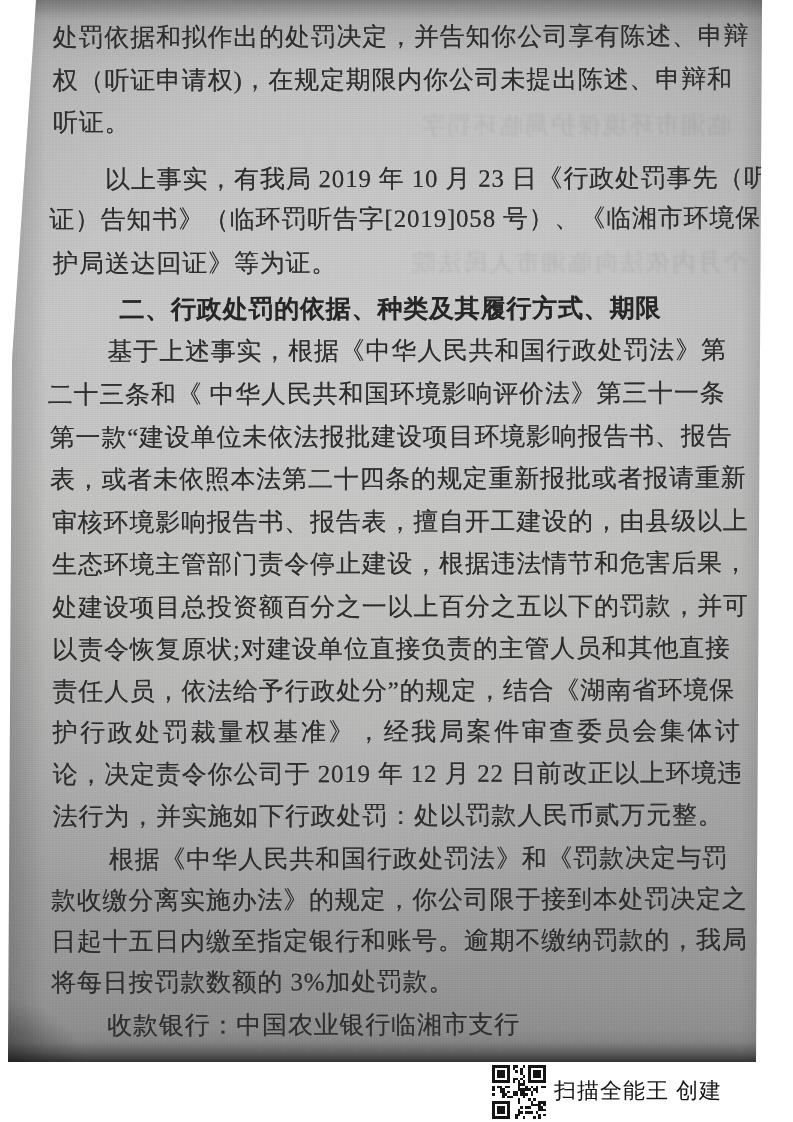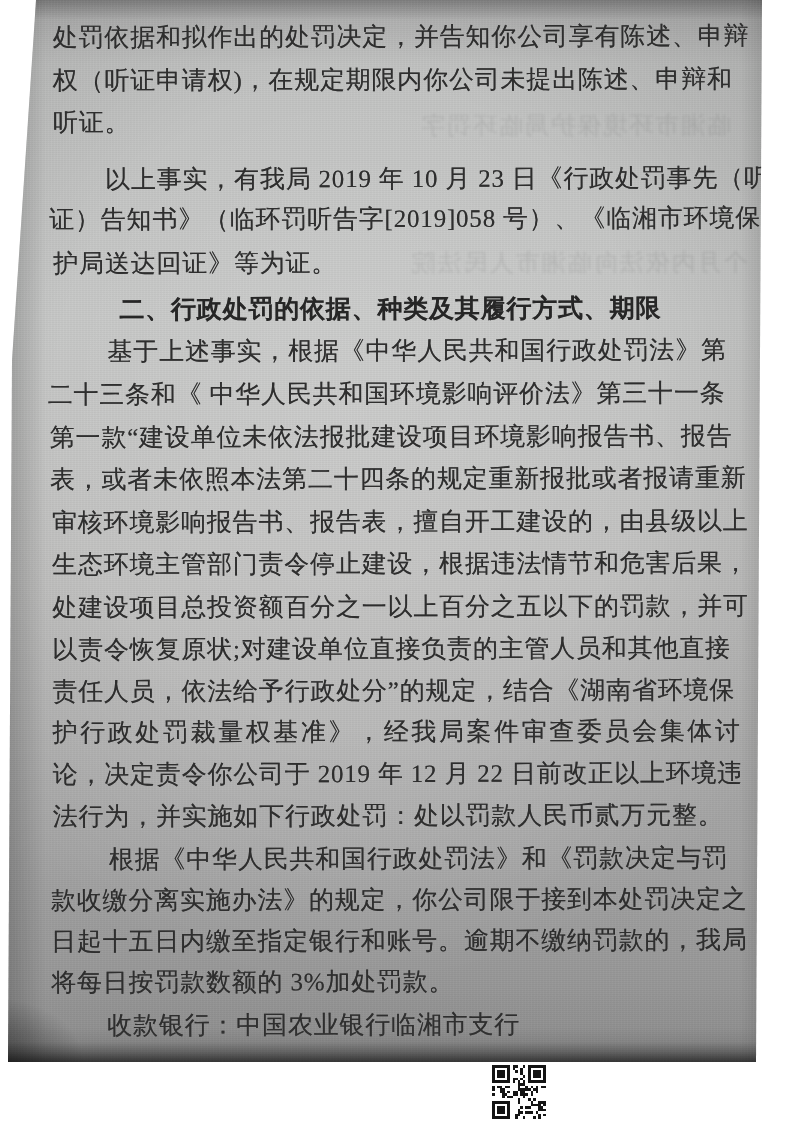--- a/index.html
+++ b/index.html
@@ -185,13 +185,14 @@
       <rect x="17" y="18" width="1" height="1"></rect>
       <rect x="9" y="19" width="1" height="1"></rect>
       <rect x="10" y="19" width="1" height="1"></rect>
       <rect x="18" y="19" width="1" height="1"></rect>
       <rect x="20" y="19" width="1" height="1"></rect>
       <rect x="9" y="20" width="1" height="1"></rect>
       <rect x="12" y="20" width="1" height="1"></rect>
       <rect x="16" y="20" width="1" height="1"></rect>
       <rect x="18" y="20" width="1" height="1"></rect>
     </svg>
+  <span class="caption">扫描全能王 创建</span>
 </div>
 
 </body></html>

